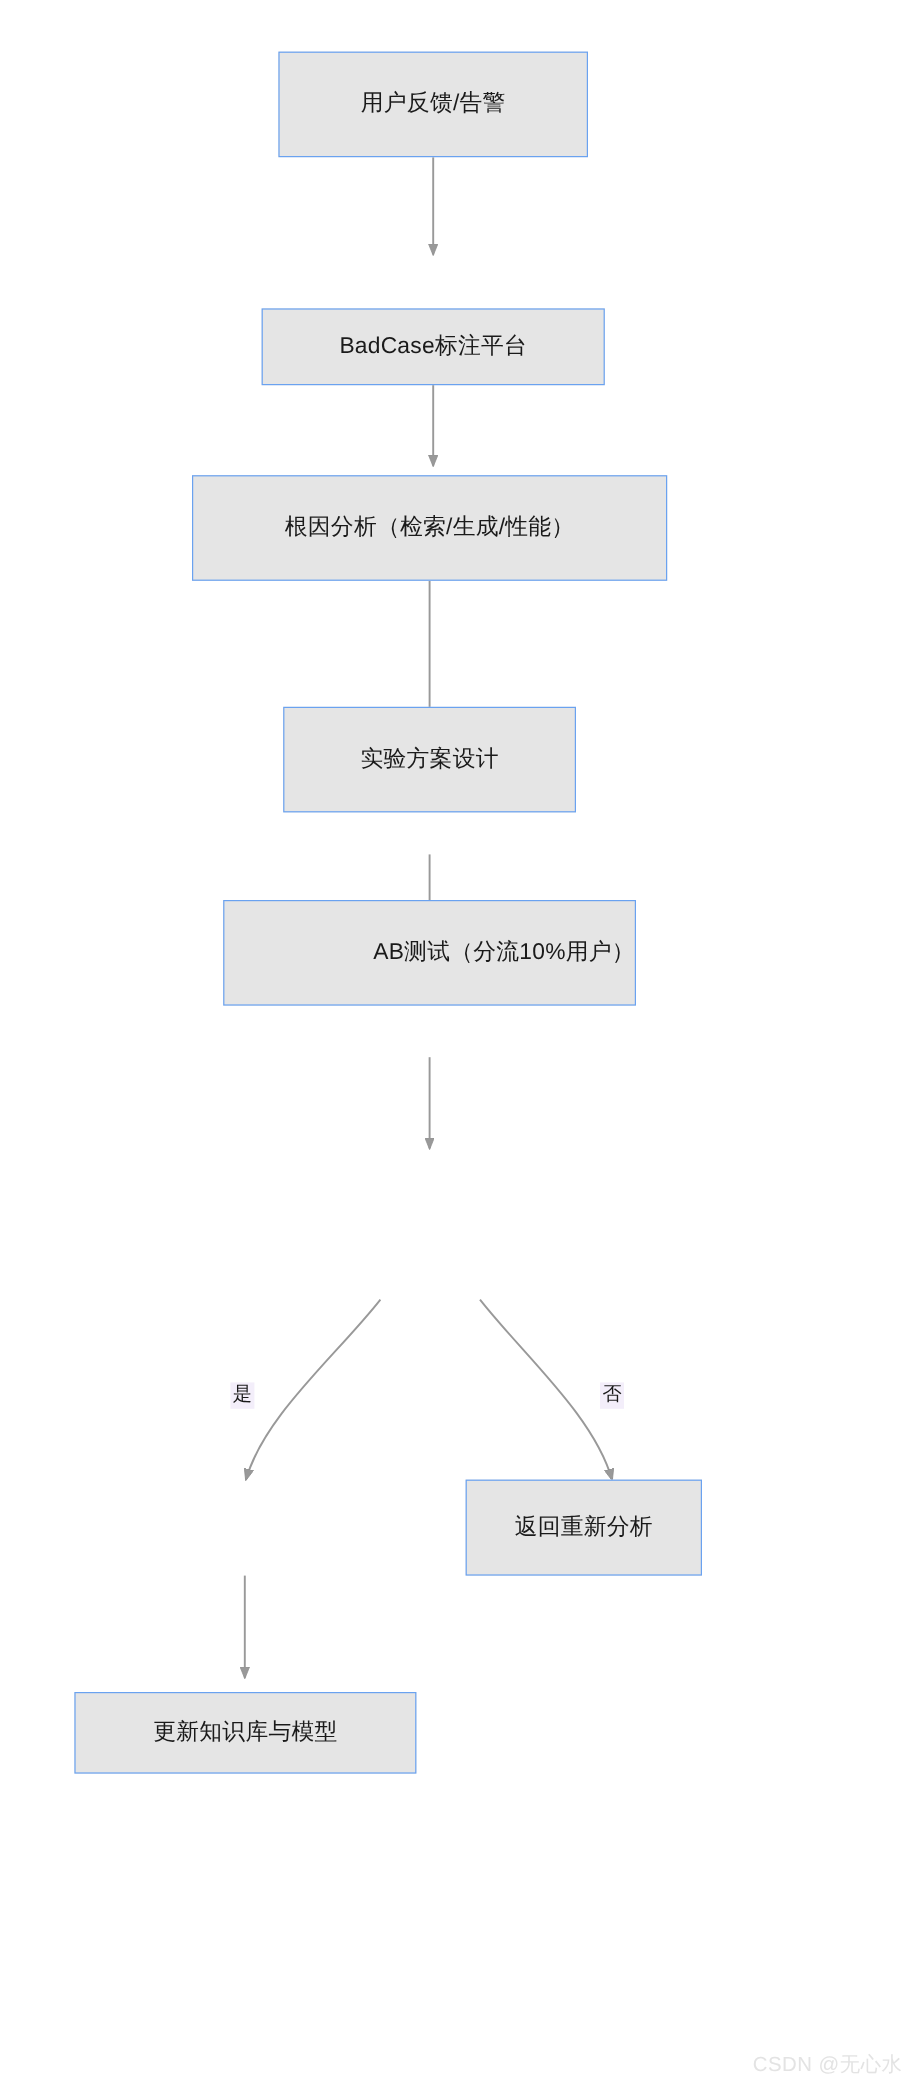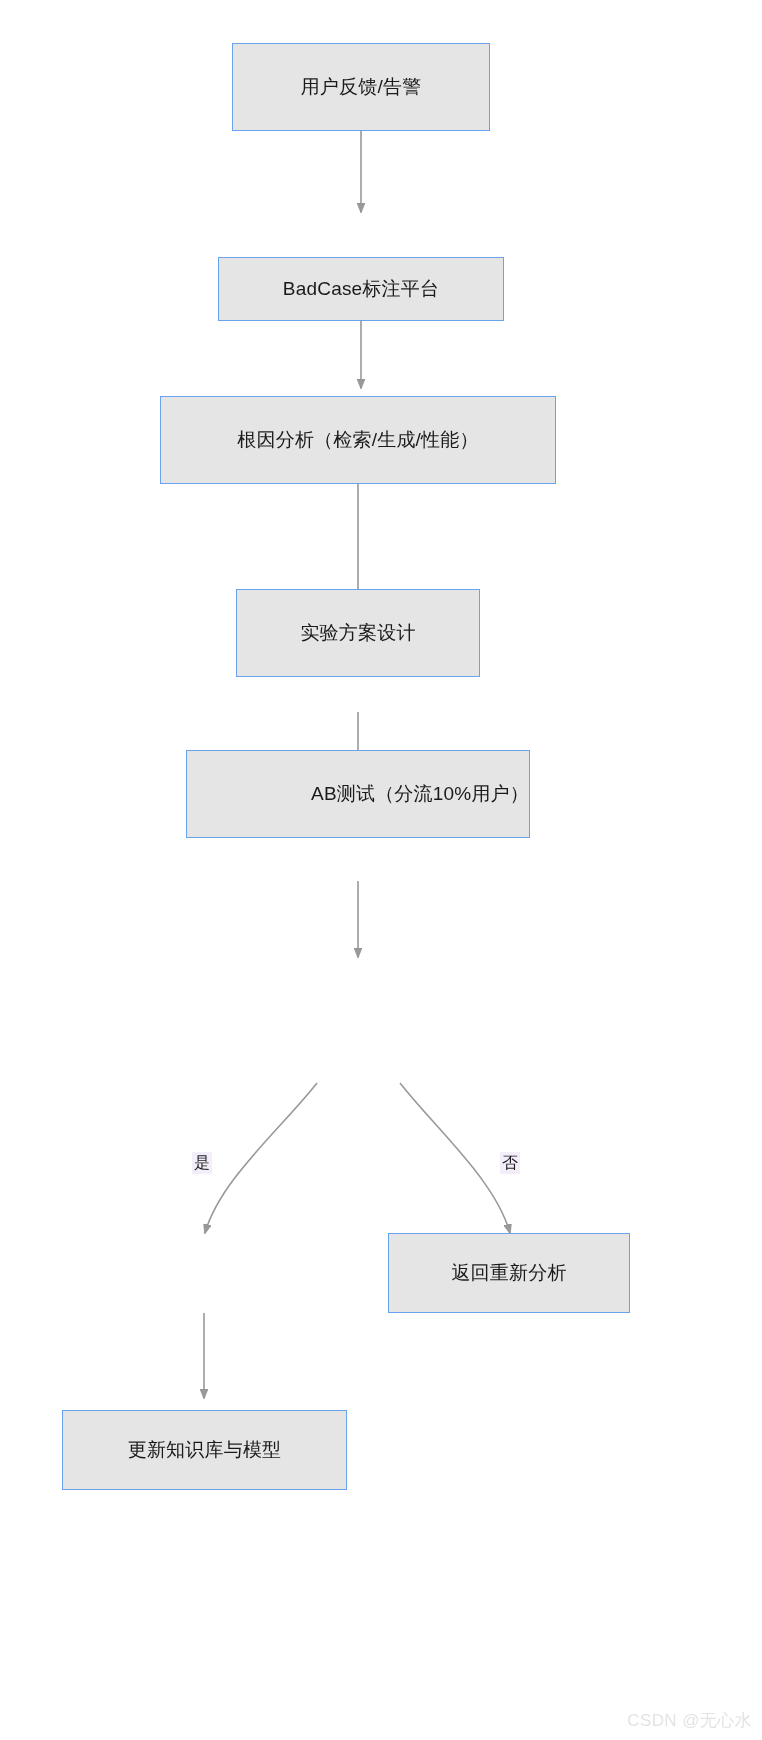--- a/index.html
+++ b/index.html
@@ -130,23 +130,23 @@
 
   <div class="edge-label" style="left:192px; top:1152px;">
     <span>是</span>
   </div>
 
   <div class="edge-label" style="left:500px; top:1152px;">
     <span>否</span>
   </div>
 
 
-  <div class="node" style="left:388px; top:1233px; width:242px; height:80px;">
+  <div class="node" style="left:388px; top:1233px; width:197px; height:80px;">
     <span>返回重新分析</span>
   </div>
 
-  <div class="node" style="left:62px; top:1410px; width:285px; height:80px;text-align:center;">
+  <div class="node" style="left:62px; top:1410px; width:285px; height:68px;text-align:center;">
     <span>更新知识库与模型</span>
   </div>
 
   <div class="watermark">CSDN @无心水</div>
 
 </div>
 
 </body></html>

